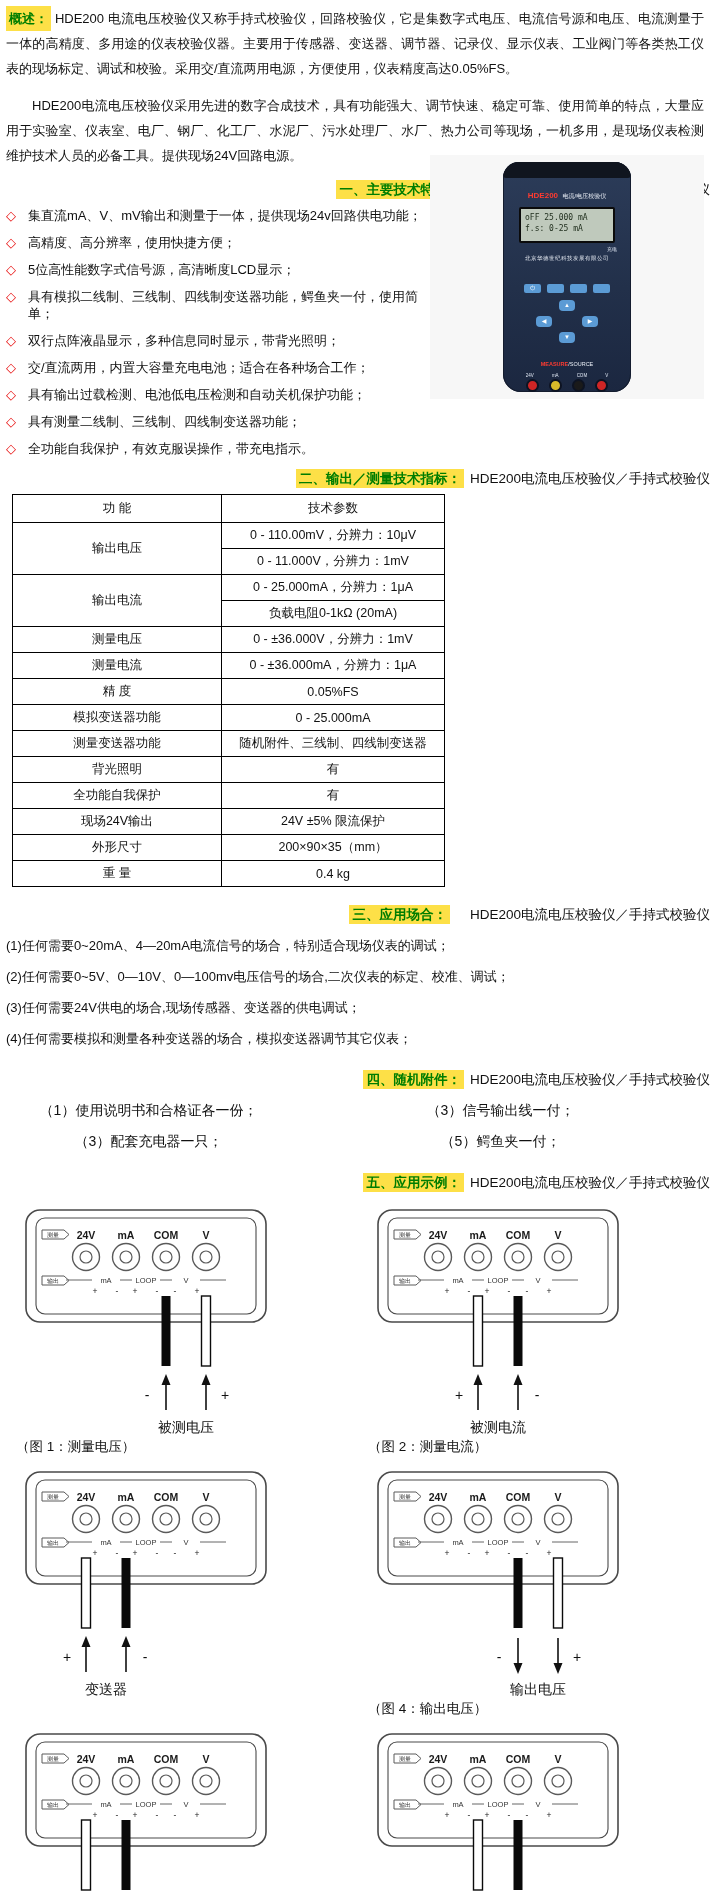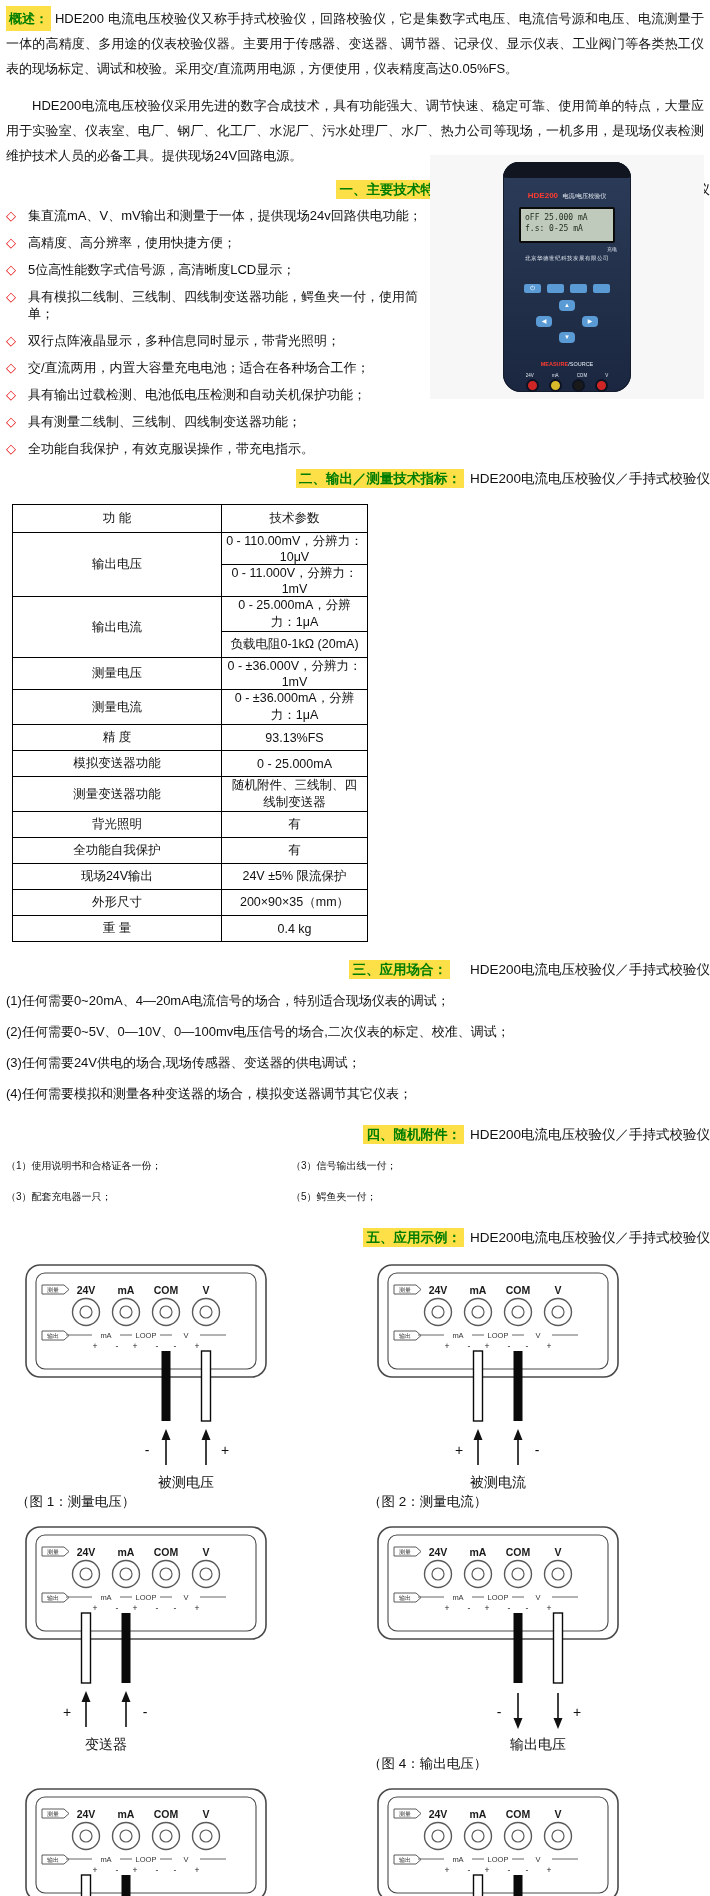--- a/index.html
+++ b/index.html
@@ -38,32 +38,32 @@
   .mode-lab{text-align:center;margin-top:6px;white-space:nowrap;}
   .mode-lab .red{color:#ff3b30;font-size:5.5px;font-weight:bold;}
   .mode-lab .wht{color:#e8edf5;font-size:5.5px;}
   .term-labels{display:flex;justify-content:center;gap:18px;margin-top:3px;}
   .term-labels span{color:#dfe6f2;font-size:4.5px;}
   .term-row{display:flex;justify-content:center;gap:10px;margin-top:1px;}
   .term{width:13px;height:13px;border-radius:50%;border:2px solid #0d1322;box-sizing:border-box;}
   .term.red{background:#cf2525;} .term.yellow{background:#d8b92a;} .term.black{background:#1a1a1a;}
 
   
-  table.spec{border-collapse:collapse;margin:16px 0 0 12px;width:356px;}
+  table.spec{border-collapse:collapse;margin:6px 0 0 12px;width:433px;}
   table.spec th,table.spec td{border:1px solid #000;text-align:center;font-size:12.5px;font-weight:normal;height:25px;padding:0 4px;}
   table.spec th{height:27px;}
   table.spec .c1{width:200px;}
 
   
   .app-lines{margin:6px 8px 0 6px;}
   .app-lines div{font-size:13px;line-height:31px;}
 
   
   .acc-grid{margin:6px 0 0 6px;display:grid;grid-template-columns:285px auto;}
-  .acc-grid div{font-size:10px;line-height:31px;}
+  .acc-grid div{font-size:14px;line-height:31px;text-align:center;}
 
   
   .figures{display:grid;grid-template-columns:352px 352px;row-gap:10px;margin:12px 0 0 16px;}
   .fig{width:300px;}
   .fig svg{display:block;}
   .fig-caption{text-align:left;font-size:13.5px;color:#111;margin-top:2px;}
 </style>
 </head>
 <body>
 
@@ -179,21 +179,21 @@
     <tr>
           <td>测量电压</td>
           <td>0 - ±36.000V，分辨力：1mV</td>
         </tr>
     <tr>
           <td>测量电流</td>
           <td>0 - ±36.000mA，分辨力：1μA</td>
         </tr>
     <tr>
           <td>精 度</td>
-          <td>93.13%FS</td>
+          <td>0.05%FS</td>
         </tr>
     <tr>
           <td>模拟变送器功能</td>
           <td>0 - 25.000mA</td>
         </tr>
     <tr>
           <td>测量变送器功能</td>
           <td>随机附件、三线制、四线制变送器</td>
         </tr>
     <tr>

